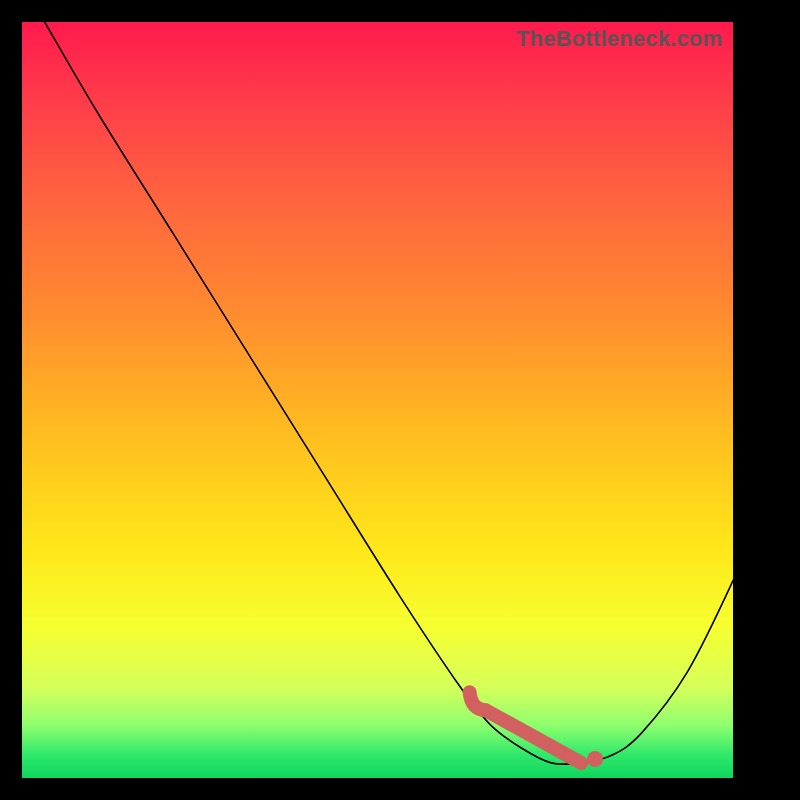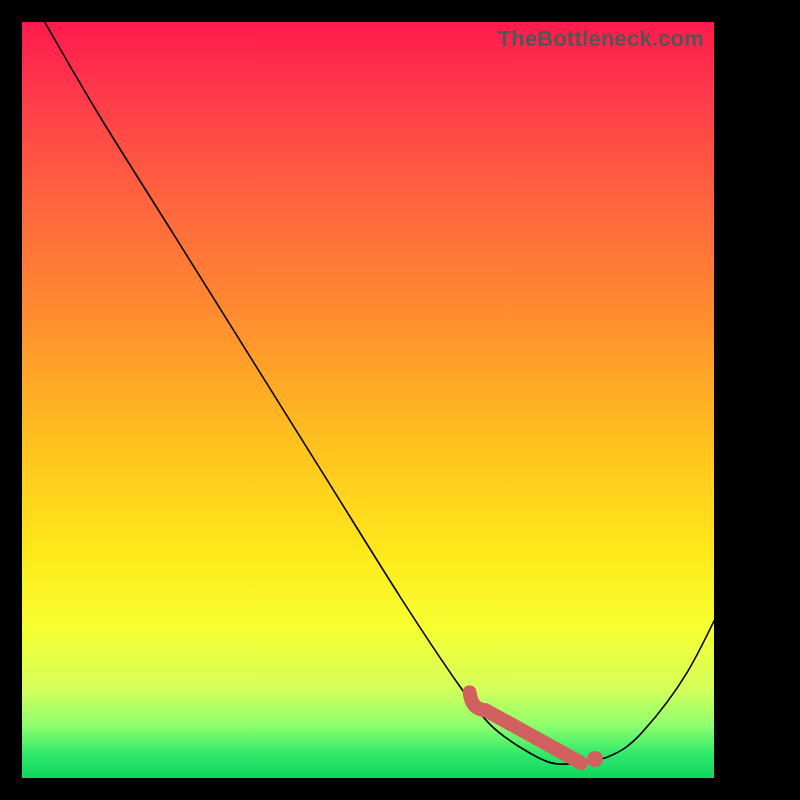--- a/index.html
+++ b/index.html
@@ -24,20 +24,21 @@
       #ff8a30 38%,
       #ffbf1f 55%,
       #ffe81a 70%,
       #f6ff30 80%,
       #d6ff5a 88%,
       #8fff6e 93%,
       #2ee86a 97%,
       #0ed65e 100%
     );
     overflow: hidden;
+    padding-left: 19px;
   }
   .watermark {
     position: absolute;
     top: 4px;
     right: 10px;
     color: #555;
     font-size: 22px;
     font-weight: 600;
     letter-spacing: 0.2px;
     user-select: none;

